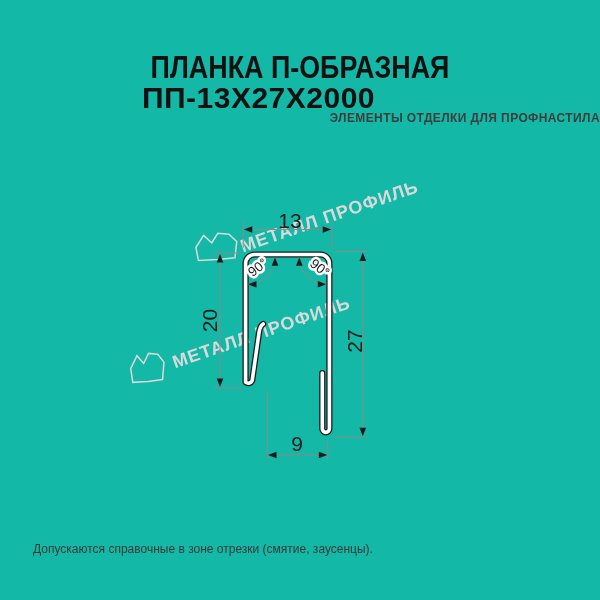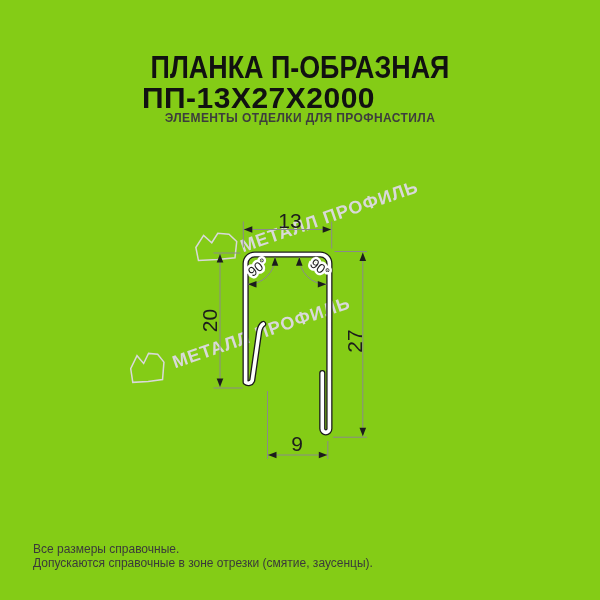--- a/index.html
+++ b/index.html
@@ -1,24 +1,24 @@
 <!DOCTYPE html>
 <html><head>
 <meta charset="utf-8">
 <style>
   html,body{margin:0;padding:0;background:#fff;}
-  .page{position:relative;width:600px;height:600px;background:#84cc16;overflow:hidden;
+  .page{position:relative;width:600px;height:600px;background:#14b8a6;overflow:hidden;
         font-family:"Liberation Sans",sans-serif;}
   .hdr{position:absolute;left:0;top:0;width:600px;text-align:center;color:#111;}
   .t1{position:absolute;left:0;top:49px;width:600px;font-size:32px;font-weight:bold;
       letter-spacing:0px;transform:scaleX(0.84);transform-origin:300px 0;white-space:nowrap;}
   .t2{position:absolute;left:0;top:81px;width:517px;font-size:30px;font-weight:bold;
       letter-spacing:0.5px;white-space:nowrap;}
   .sub{position:absolute;left:0;top:111px;width:600px;font-size:12px;font-weight:bold;
-      letter-spacing:0.4px;color:#3d3d3d;white-space:nowrap;}
+      letter-spacing:0.4px;color:#3d3d3d;white-space:nowrap;text-align:right;}
   .drw{position:absolute;left:0;top:0;}
   .ftr{position:absolute;left:33px;top:542px;font-size:12px;line-height:14px;color:#3a3a3a;}
   svg text{font-family:"Liberation Sans",sans-serif;}
   .dimtxt{font-size:21px;fill:#1c1c1c;}
   .angtxt{font-size:13.5px;fill:#1c1c1c;paint-order:stroke;stroke:#ffffff;stroke-width:5px;}
   .wmtxt{font-size:18px;font-weight:bold;letter-spacing:1px;fill:#d9d9d9;}
 </style>
 </head>
 <body>
 
@@ -96,17 +96,16 @@
     </g>
     <text class="angtxt" text-anchor="middle" transform="translate(260.5,271) rotate(-38)">90°</text>
 
     <g>
       <path d="M299.3,257.3 A27,27 0 0 0 326.3,284.3" fill="none" stroke="#8a8a8a" stroke-width="1" marker-start="url(#arr)" marker-end="url(#arr)"></path>
     </g>
     <text class="angtxt" text-anchor="middle" transform="translate(317,271.5) rotate(38)">90°</text>
   </svg>
 
   <div class="ftr">
-    <div>Все размеры справочные.</div>
     <div>Допускаются справочные в зоне отрезки (смятие, заусенцы).</div>
   </div>
 
 </div>
 
 </body></html>

